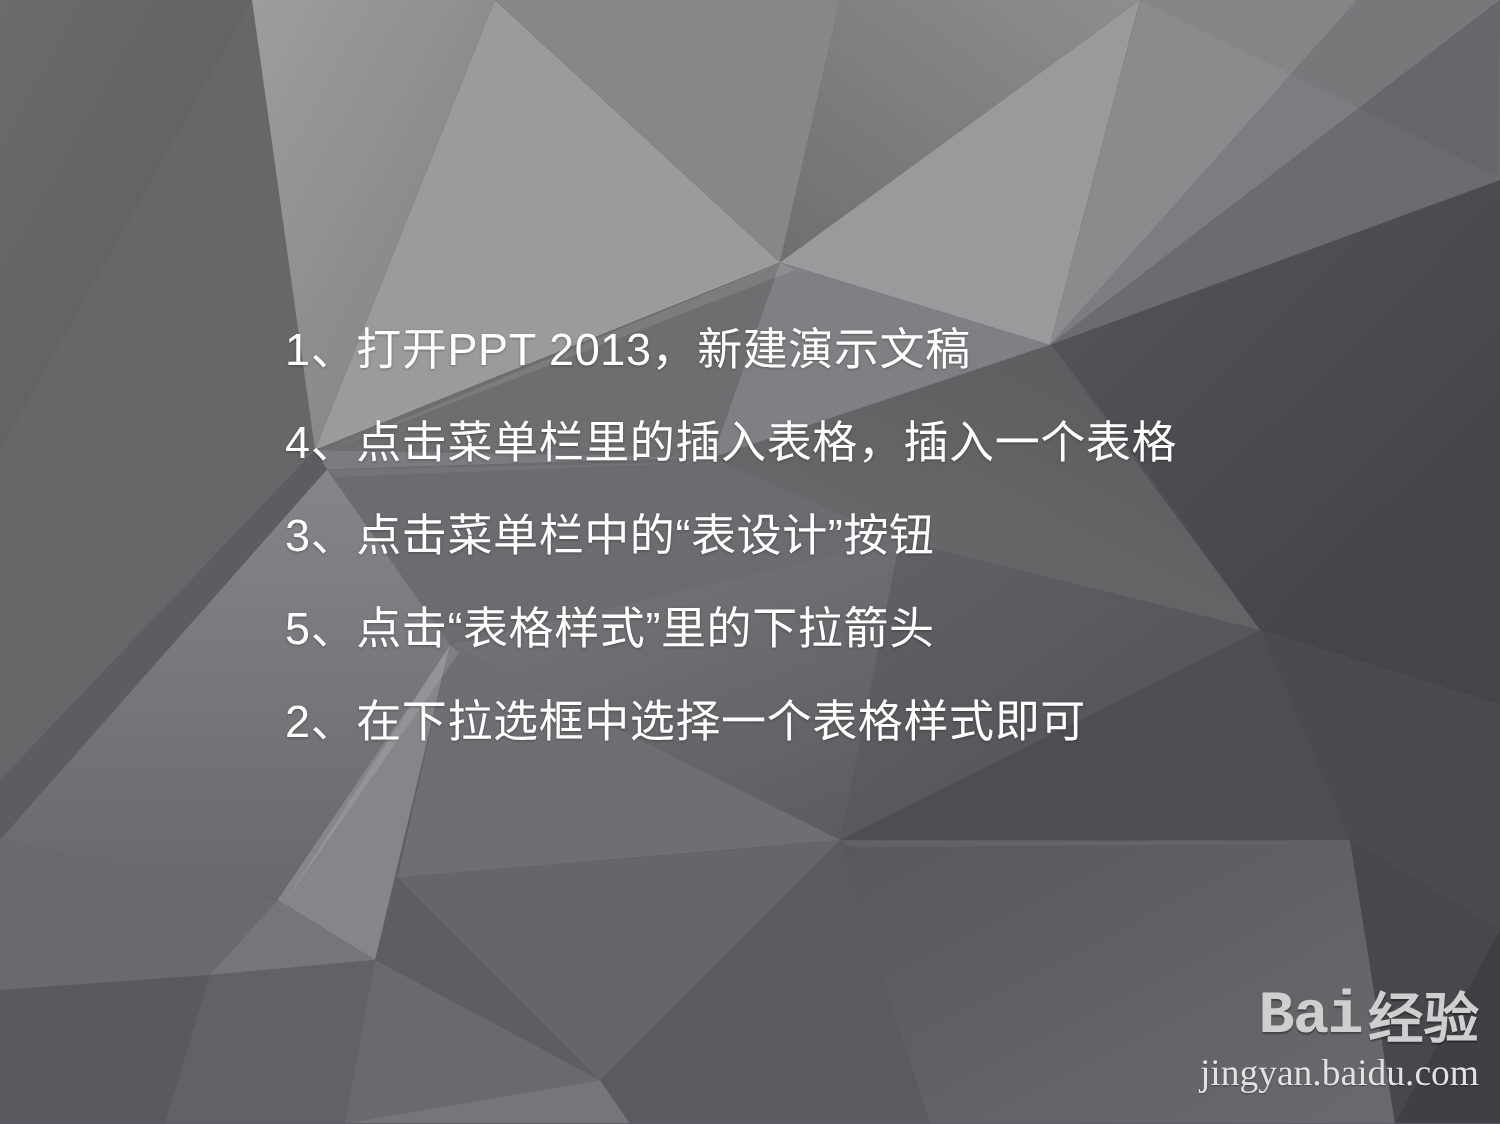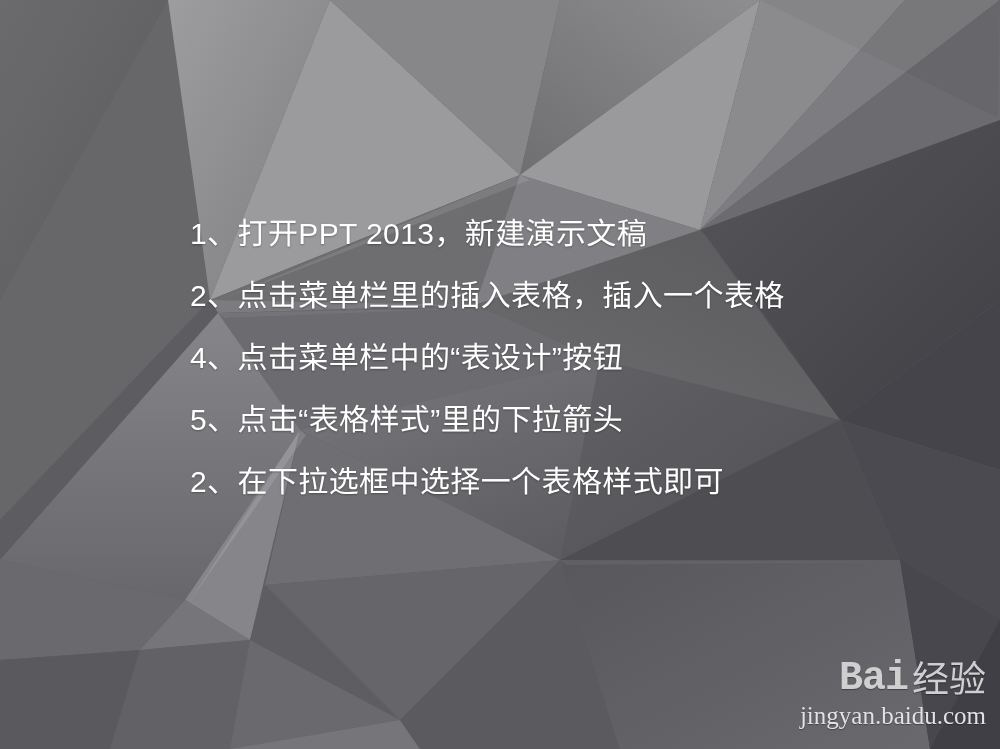--- a/index.html
+++ b/index.html
@@ -83,21 +83,21 @@
     position: relative;
     width: 78px;
     height: 52px;
     margin-left: -2px;
     margin-bottom: -4px;
   }
   #wm-paw-du svg { display: block; }
   #wm-jingyan {
     font-family: "DejaVu Sans", "Liberation Sans", sans-serif;
     font-size: 37px;
-    font-weight: 400;
+    font-weight: 700;
     color: #cfcfcf;
     line-height: 38px;
     margin-left: 2px;
     text-shadow: 0 1px 1px rgba(0,0,0,0.35);
   }
   #wm-url {
     font-family: Liberation Serif, serif;
     font-size: 25px;
     font-weight: 400;
     color: #e2e2e2;
@@ -214,22 +214,22 @@
     <polygon points="700,230 706,236 845,424" fill="#ffffff" opacity="0.07"></polygon>
     <polygon points="300,430 306,435 188,604" fill="#ffffff" opacity="0.12"></polygon>
     <polygon points="218,313 224,318 478,308" fill="#ffffff" opacity="0.06"></polygon>
     <polygon points="560,560 566,565 904,562" fill="#ffffff" opacity="0.05"></polygon>
     <polygon points="1000,0 760,0 998,118" fill="#000000" opacity="0.04"></polygon>
   </svg>
 
   <div id="content">
     <ul id="steps-list">
       <li class="step-line">1、打开PPT 2013，新建演示文稿</li>
-      <li class="step-line">2、点击菜单栏里的插入表格，插入一个表格</li>
-      <li class="step-line">4、点击菜单栏中的“表设计”按钮</li>
+      <li class="step-line">4、点击菜单栏里的插入表格，插入一个表格</li>
+      <li class="step-line">3、点击菜单栏中的“表设计”按钮</li>
       <li class="step-line">5、点击“表格样式”里的下拉箭头</li>
       <li class="step-line">2、在下拉选框中选择一个表格样式即可</li>
     </ul>
   </div>
 
   <div id="watermark">
     <div id="wm-logo-row">
       <span id="wm-bai">Bai</span>
       <span id="wm-jingyan">经验</span>
     </div>

